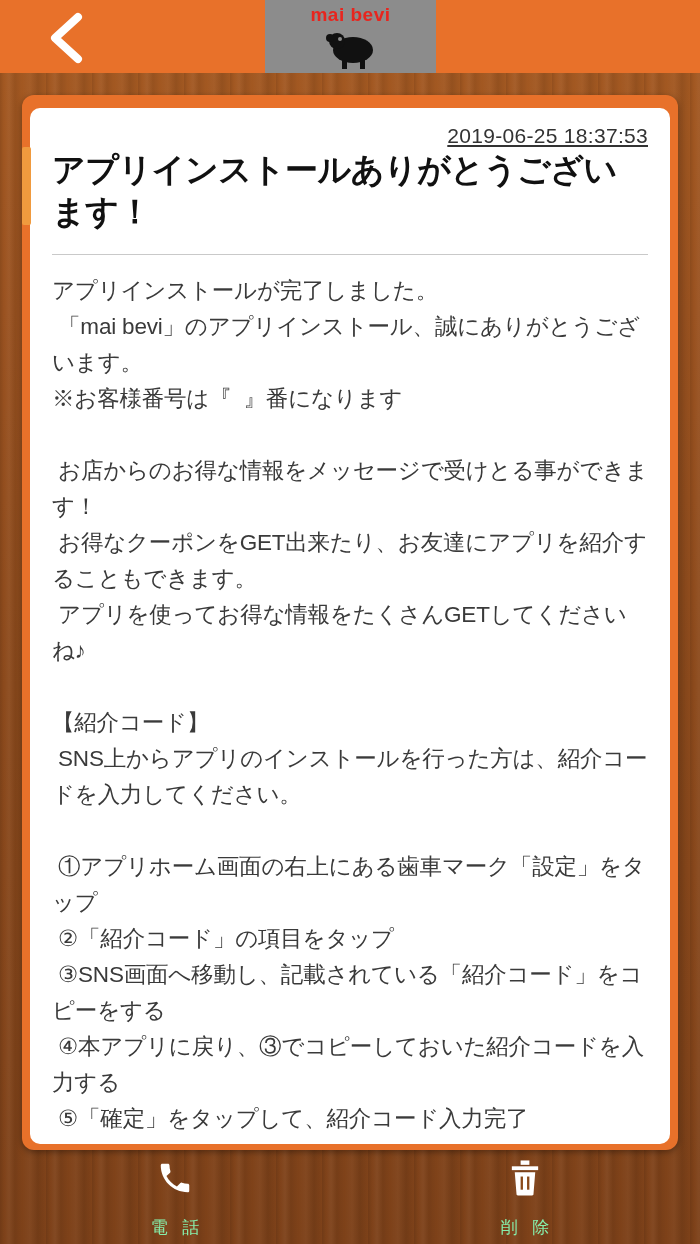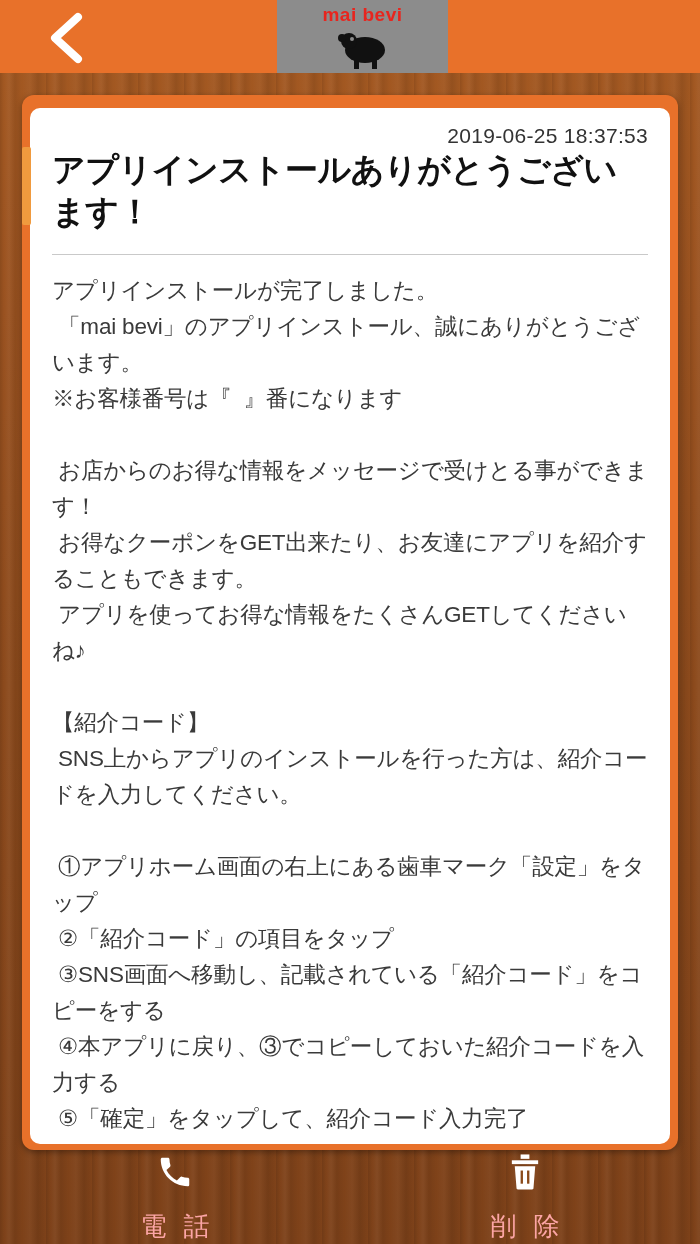--- a/index.html
+++ b/index.html
@@ -62,21 +62,20 @@
     top: 0;
     width: 171px;
     height: 73px;
     background: #8c8c8c;
     display: flex;
     flex-direction: column;
     align-items: center;
     justify-content: flex-start;
     padding-top: 4px;
     box-sizing: border-box;
-    margin-left: 12px;
   }
   .logo-text {
     color: #e8251e;
     font-weight: bold;
     font-size: 19px;
     letter-spacing: 0.5px;
     line-height: 22px;
   }
   .logo-sheep { margin-top: 1px; }
 
@@ -105,20 +104,21 @@
     padding: 16px 22px 0 22px;
     box-sizing: border-box;
     height: 100%;
   }
   .timestamp {
     text-align: right;
     font-size: 21px;
     color: #333333;
     letter-spacing: 0.3px;
     margin-bottom: 4px;
+    text-decoration: underline;
   }
   .title {
     font-size: 33px;
     font-weight: bold;
     color: #111111;
     line-height: 42px;
     letter-spacing: -0.5px;
     margin: 0 0 18px 0;
     font-family: Liberation Mono, monospace;
   }
@@ -165,22 +165,22 @@
     justify-content: center;
     cursor: pointer;
   }
   .tool-icon {
     height: 44px;
     display: flex;
     align-items: center;
     justify-content: center;
   }
   .tool-label {
-    color: #fca5a5;
-    font-size: 26px;
+    color: #86efac;
+    font-size: 17px;
     letter-spacing: 5px;
     margin-top: 16px;
     text-indent: 5px;
   }
 </style>
 </head>
 <body>
 
 <div class="wood-bg"></div>
 

